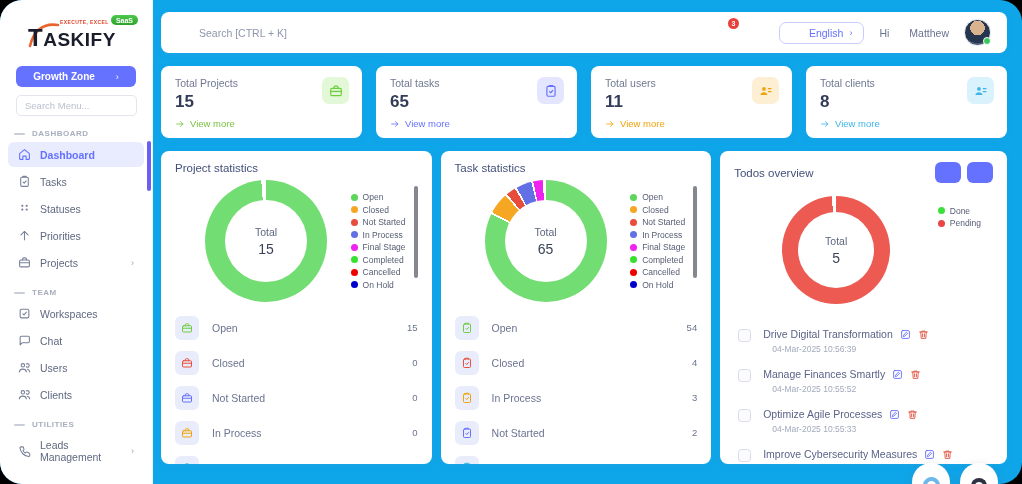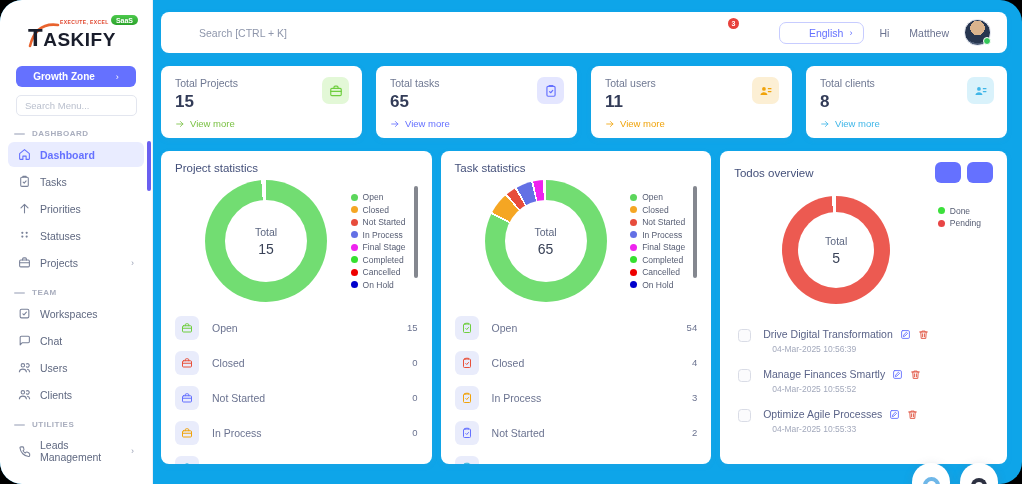--- a/index.html
+++ b/index.html
@@ -145,37 +145,37 @@
             <svg viewBox="0 0 24 24" fill="none" stroke="currentColor" stroke-width="2" stroke-linecap="round" stroke-linejoin="round">
               <rect x="5" y="4" width="14" height="17" rx="2"></rect>
               <path d="M9 4V2.5h6V4"></path>
               <path d="m9.5 13 2 2 3.5-4"></path>
             </svg>
           </span>
           <span>Tasks</span>
         </div>
         <div class="nav-item">
           <span class="icn">
-            <svg viewBox="0 0 24 24" fill="none" stroke="currentColor" stroke-width="2" stroke-linecap="round" stroke-linejoin="round">
-              <path d="M12 20V5"></path>
-              <path d="m5.5 11 6.5-6.5L18.5 11"></path>
-            </svg>
-          </span>
-          <span>Priorities</span>
-        </div>
-        <div class="nav-item">
-          <span class="icn">
             <svg viewBox="0 0 24 24" fill="currentColor">
               <circle cx="8" cy="7" r="2"></circle>
               <circle cx="16" cy="7" r="2"></circle>
               <circle cx="8" cy="14" r="2"></circle>
               <circle cx="16" cy="14" r="2"></circle>
             </svg>
           </span>
           <span>Statuses</span>
+        </div>
+        <div class="nav-item">
+          <span class="icn">
+            <svg viewBox="0 0 24 24" fill="none" stroke="currentColor" stroke-width="2" stroke-linecap="round" stroke-linejoin="round">
+              <path d="M12 20V5"></path>
+              <path d="m5.5 11 6.5-6.5L18.5 11"></path>
+            </svg>
+          </span>
+          <span>Priorities</span>
         </div>
         <div class="nav-item">
           <span class="icn">
             <svg viewBox="0 0 24 24" fill="none" stroke="currentColor" stroke-width="2" stroke-linecap="round" stroke-linejoin="round">
               <rect x="3" y="7.5" width="18" height="12.5" rx="2"></rect>
               <path d="M8.5 7.5v-2a2 2 0 0 1 2-2h3a2 2 0 0 1 2 2v2"></path>
               <path d="M3 12.5h18"></path>
             </svg>
           </span>
           <span>Projects</span>
@@ -690,20 +690,42 @@
                       <path d="M3.5 6.5h17"></path>
                       <path d="M8.5 6.5v-2h7v2"></path>
                       <path d="m6 6.5 1 14h10l1-14"></path>
                       <path d="M10 10.5v6.5M14 10.5v6.5"></path>
                     </svg>
                   </span>
                 </div>
                 <span class="todo-time">04-Mar-2025 10:55:33</span>
               </div>
             </li>
+            <li>
+              <span class="checkbox"></span>
+              <div class="todo-body">
+                <div class="todo-title-row">
+                  <span class="todo-title">Improve Cybersecurity Measures</span>
+                  <span class="icn edit-ic">
+                    <svg viewBox="0 0 24 24" fill="none" stroke="currentColor" stroke-width="2" stroke-linecap="round" stroke-linejoin="round">
+                      <rect x="3.5" y="3.5" width="17" height="17" rx="2.5"></rect>
+                      <path d="m14.5 7.5 2 2L10 16l-2.7.7.7-2.7z"></path>
+                    </svg>
+                  </span>
+                  <span class="icn trash-ic">
+                    <svg viewBox="0 0 24 24" fill="none" stroke="currentColor" stroke-width="2" stroke-linecap="round" stroke-linejoin="round">
+                      <path d="M3.5 6.5h17"></path>
+                      <path d="M8.5 6.5v-2h7v2"></path>
+                      <path d="m6 6.5 1 14h10l1-14"></path>
+                      <path d="M10 10.5v6.5M14 10.5v6.5"></path>
+                    </svg>
+                  </span>
+                </div>
+              </div>
+            </li>
           </ul>
       </section>
 
     </div>
 
     <div class="fabs">
       <div class="fab">
           <span class="fab-ring"></span>
         </div>
       <div class="fab">

